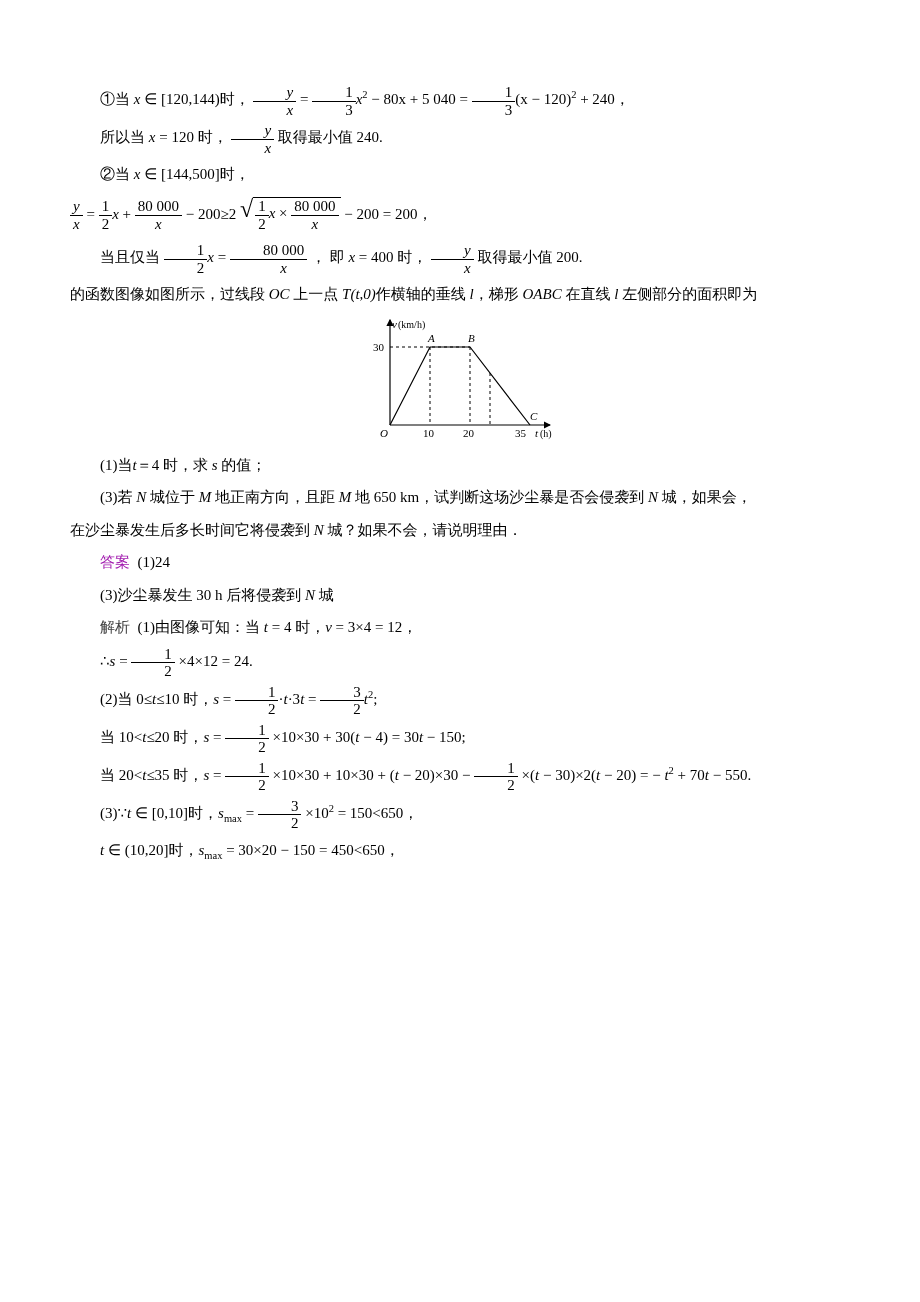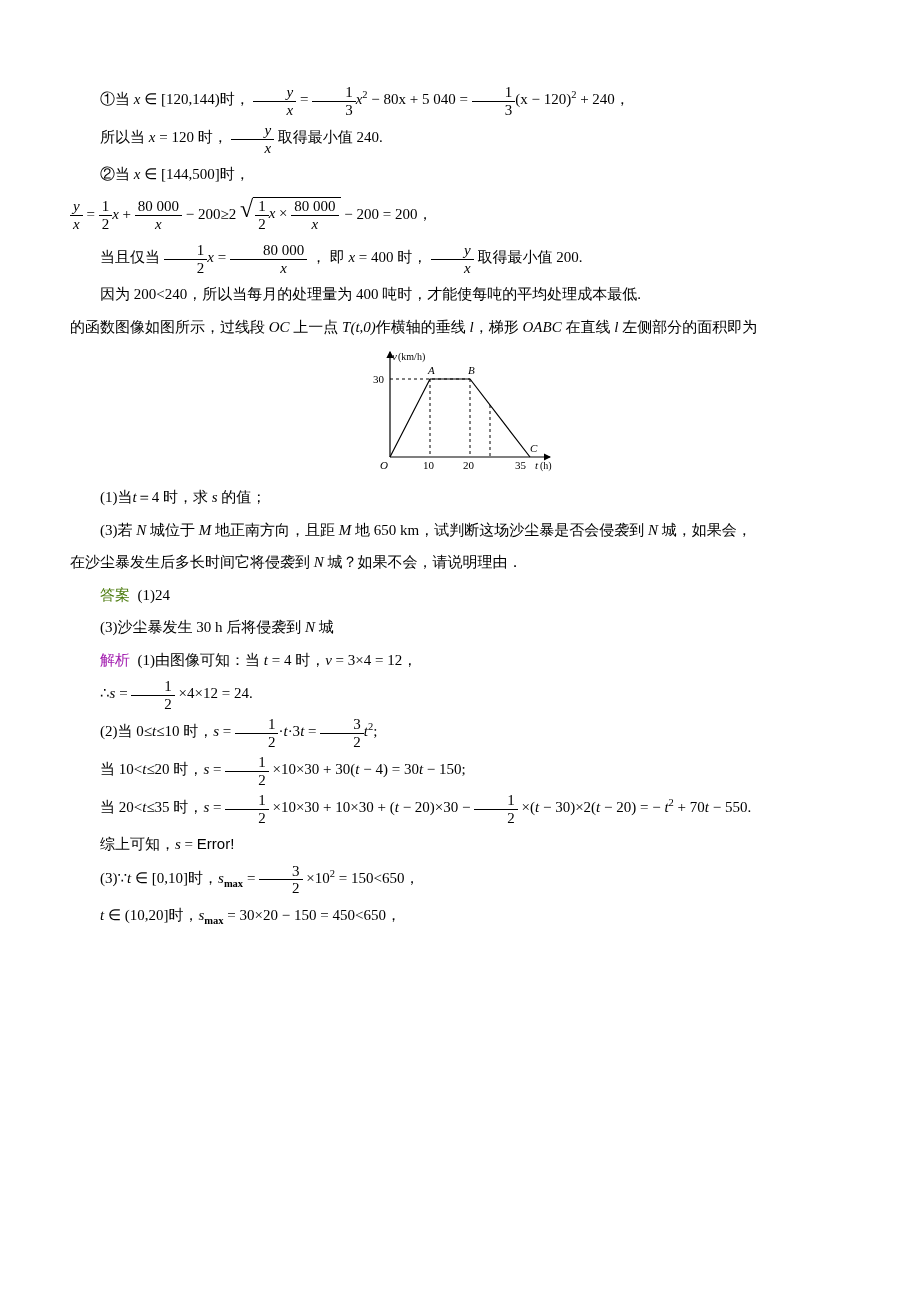--- a/index.html
+++ b/index.html
@@ -14,34 +14,34 @@
   .page {
     width: 780px;
     margin: 0 auto;
     padding: 80px 70px 60px 70px;
   }
   .row {
     margin: 4px 0;
   }
   .indent1 { text-indent: 2em; }
   .italic { font-style: italic; font-family: "Times New Roman", serif; }
-  .answer-label { color: #4d7c0f; }
-  .analysis-label { color: #a21caf; text-align: center; }
+  .answer-label { color: #a21caf; }
+  .analysis-label { color: #404040; text-align: center; }
 
   
   .frac {
     display: inline-block;
     vertical-align: middle;
     text-align: center;
     font-family: "Times New Roman", serif;
   }
   .frac .num { display: block; padding: 0 3px; line-height: 1.1; }
   .frac .den { display: block; border-top: 1px solid #000; padding: 0 3px; line-height: 1.1; }
   .sup { vertical-align: super; font-size: 0.7em; }
-  .sub { vertical-align: sub; font-size: 0.7em; font-weight: bold; }
+  .sub { vertical-align: sub; font-size: 0.7em; }
 
   
   .sqrt-wrap { display:inline-block; vertical-align:middle; position:relative; }
   .sqrt-radical { font-size: 24px; vertical-align: middle; position:relative; top:-6px; }
   .sqrt-body { display:inline-block; border-top:1px solid #000; padding:0 2px; }
 
   
   .chart-box {
     width: 200px;
     height: 130px;
@@ -93,21 +93,20 @@
   <div class="row indent1">
     <span>当且仅当 </span>
     <span class="frac"><span class="num">1</span><span class="den">2</span></span><span class="italic">x</span>
     <span> = </span>
     <span class="frac"><span class="num">80 000</span><span class="den italic">x</span></span>
     <span>， 即 </span><span class="italic">x</span><span> = 400 时，</span>
     <span class="frac"><span class="num italic">y</span><span class="den italic">x</span></span>
     <span>取得最小值 200.</span>
   </div>
 
-  <div class="row indent1"><span>因为 200&lt;240，所以当每月的处理量为 400 吨时，才能使每吨的平均处理成本最低.</span></div>
 
   <div class="row">
     <span>的函数图像如图所示，过线段 </span><span class="italic">OC</span><span> 上一点 </span><span class="italic">T</span><span class="italic">(t,0)</span><span>作横轴的垂线 </span><span class="italic">l</span><span>，梯形 </span><span class="italic">OABC</span><span> 在直线 </span><span class="italic">l</span><span> 左侧部分的面积即为</span>
   </div>
 
   <div class="chart-box">
     <svg viewBox="0 0 200 130" width="200" height="130">
       <defs>
         <marker id="arrow" markerWidth="6" markerHeight="6" refX="5" refY="3" orient="auto">
           <path d="M0,0 L6,3 L0,6 Z" fill="#000"></path>
@@ -178,23 +177,20 @@
   </div>
 
   <div class="row indent1">
     <span>当 20&lt;</span><span class="italic">t</span><span>≤35 时，</span><span class="italic">s</span><span> = </span>
     <span class="frac"><span class="num">1</span><span class="den">2</span></span>
     <span>×10×30 + 10×30 + (</span><span class="italic">t</span><span> − 20)×30 − </span>
     <span class="frac"><span class="num">1</span><span class="den">2</span></span>
     <span>×(</span><span class="italic">t</span><span> − 30)×2(</span><span class="italic">t</span><span> − 20) = − </span><span class="italic">t</span><span class="sup">2</span><span> + 70</span><span class="italic">t</span><span> − 550.</span>
   </div>
 
-  <div class="row indent1">
-    <span>综上可知，</span><span class="italic">s</span><span> = </span><span style="font-family:Arial, sans-serif;">Error!</span>
-  </div>
 
   <div class="row indent1">
     <span>(3)∵</span><span class="italic">t</span><span> ∈ [0,10]时，</span><span class="italic">s</span><span class="sub">max</span><span> = </span>
     <span class="frac"><span class="num">3</span><span class="den">2</span></span>
     <span>×10</span><span class="sup">2</span><span> = 150&lt;650，</span>
   </div>
 
   <div class="row indent1">
     <span class="italic">t</span><span> ∈ (10,20]时，</span><span class="italic">s</span><span class="sub">max</span><span> = 30×20 − 150 = 450&lt;650，</span>
   </div>

